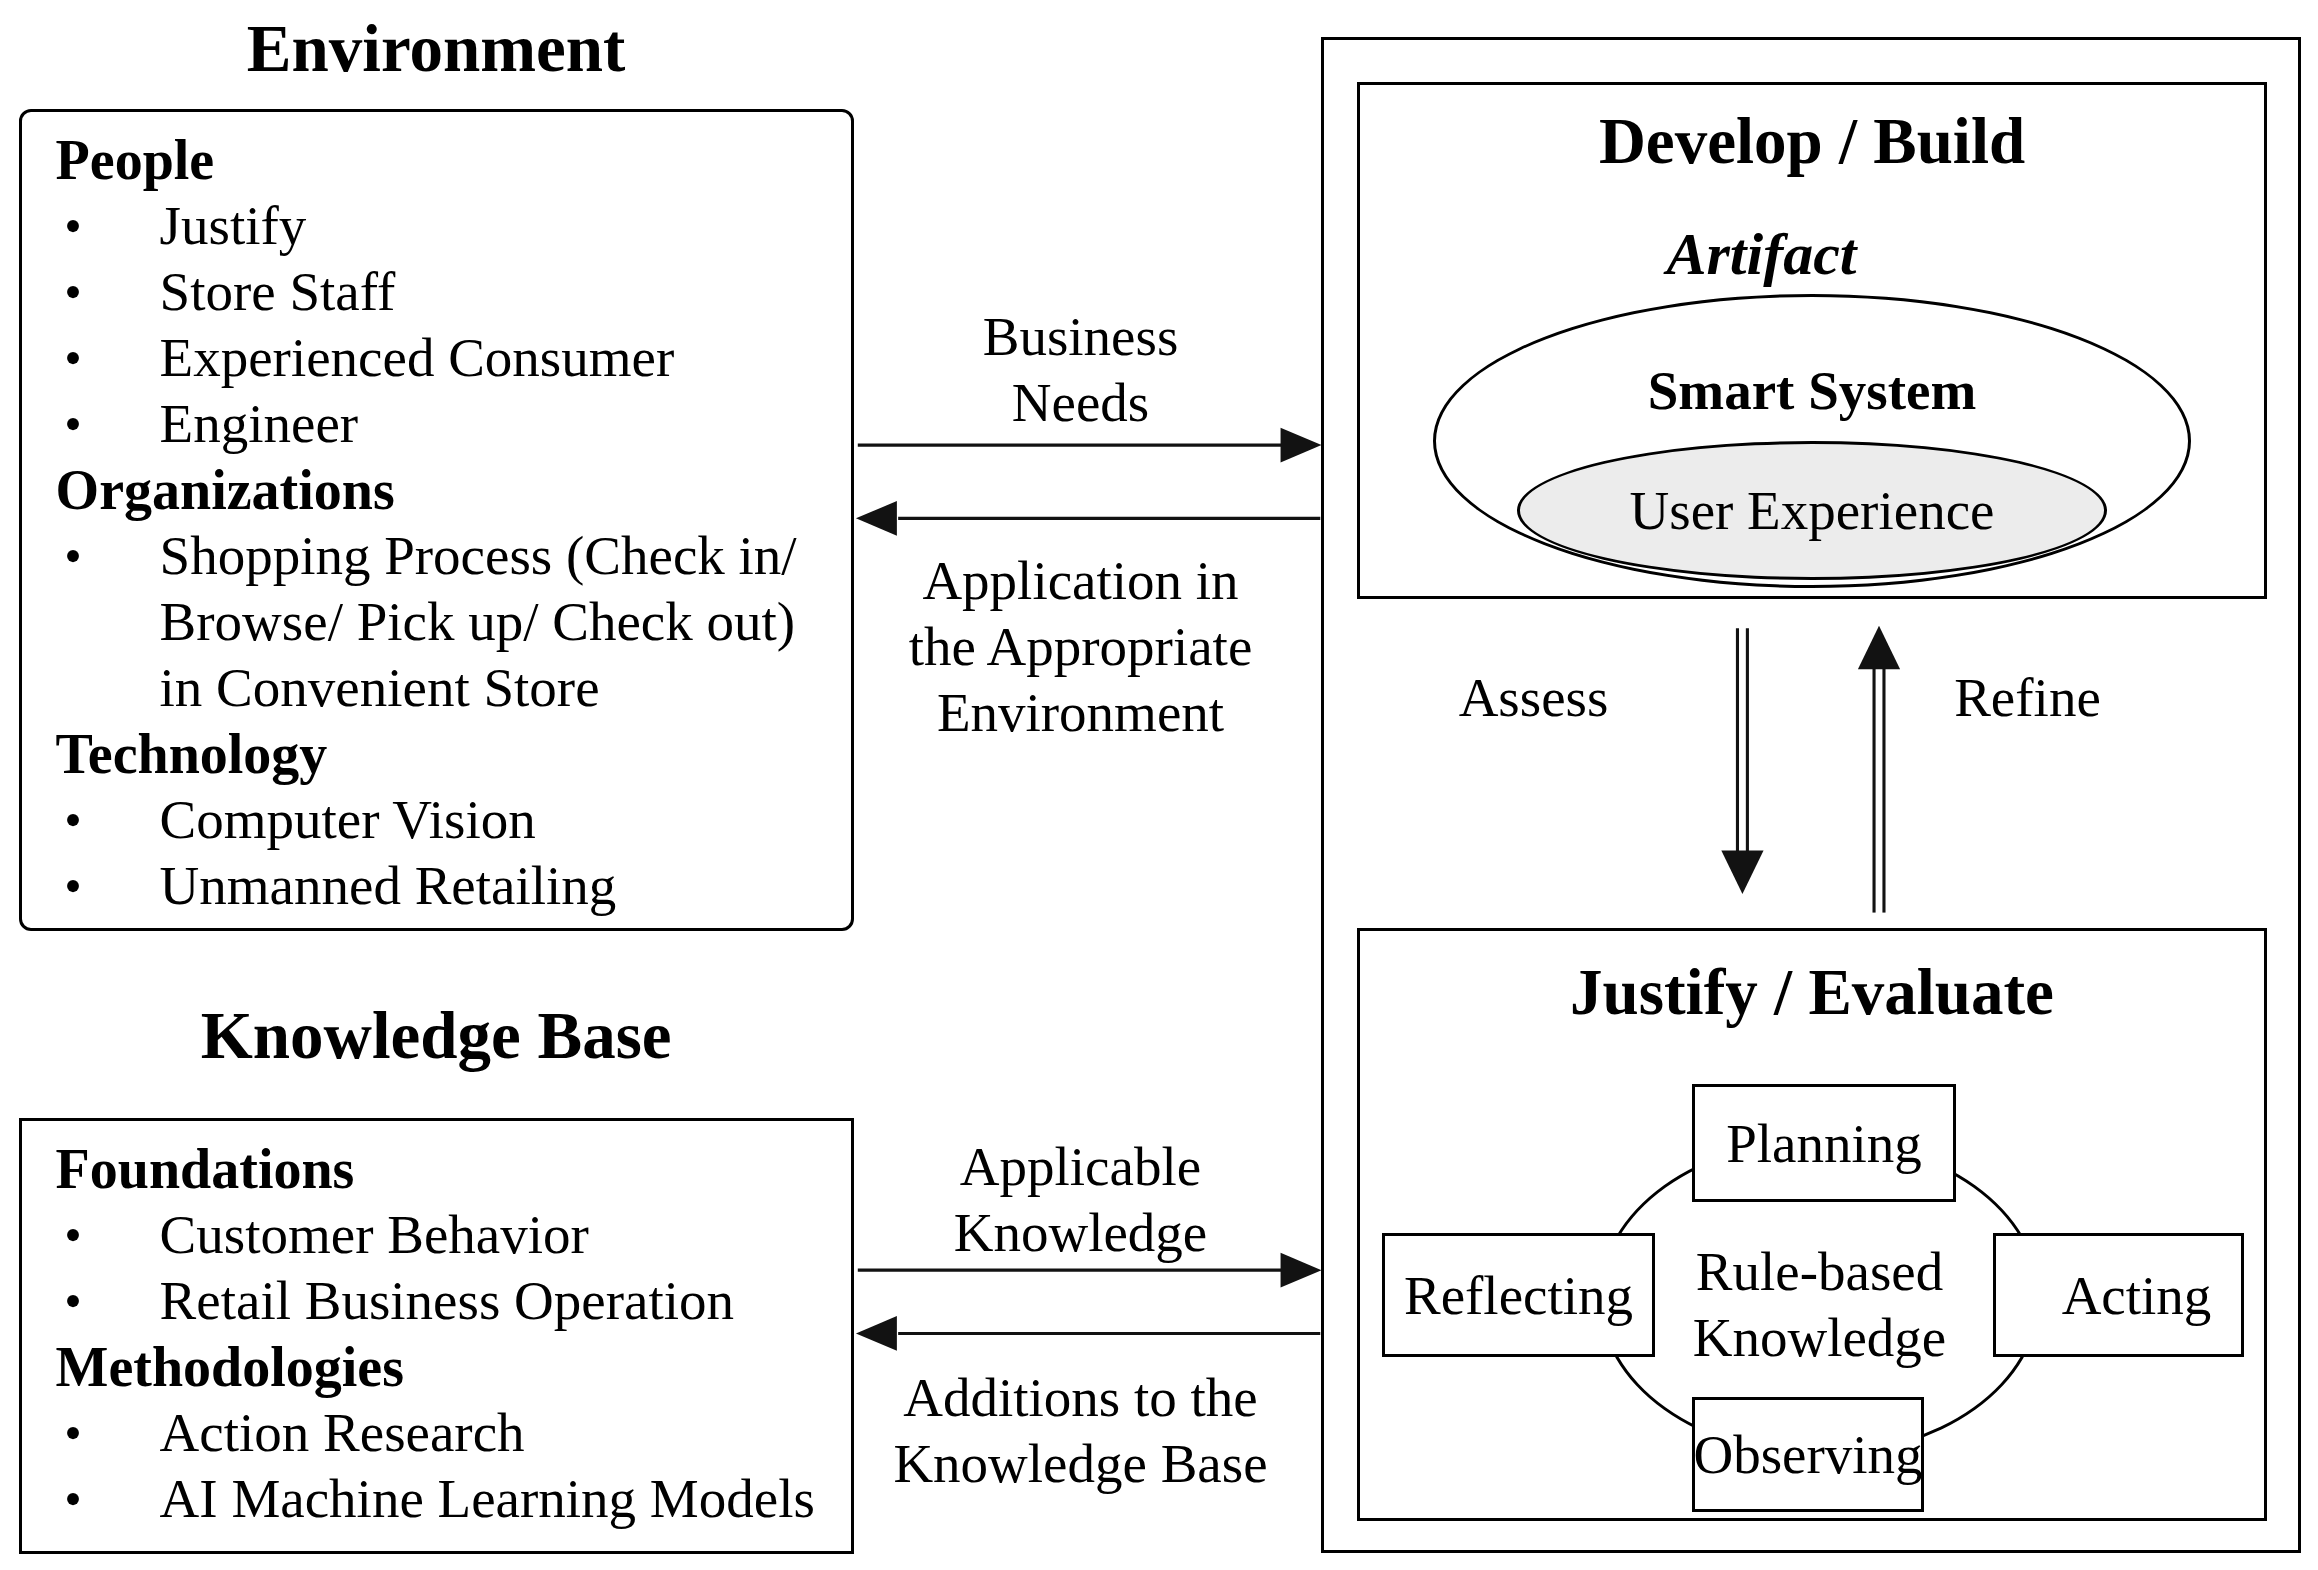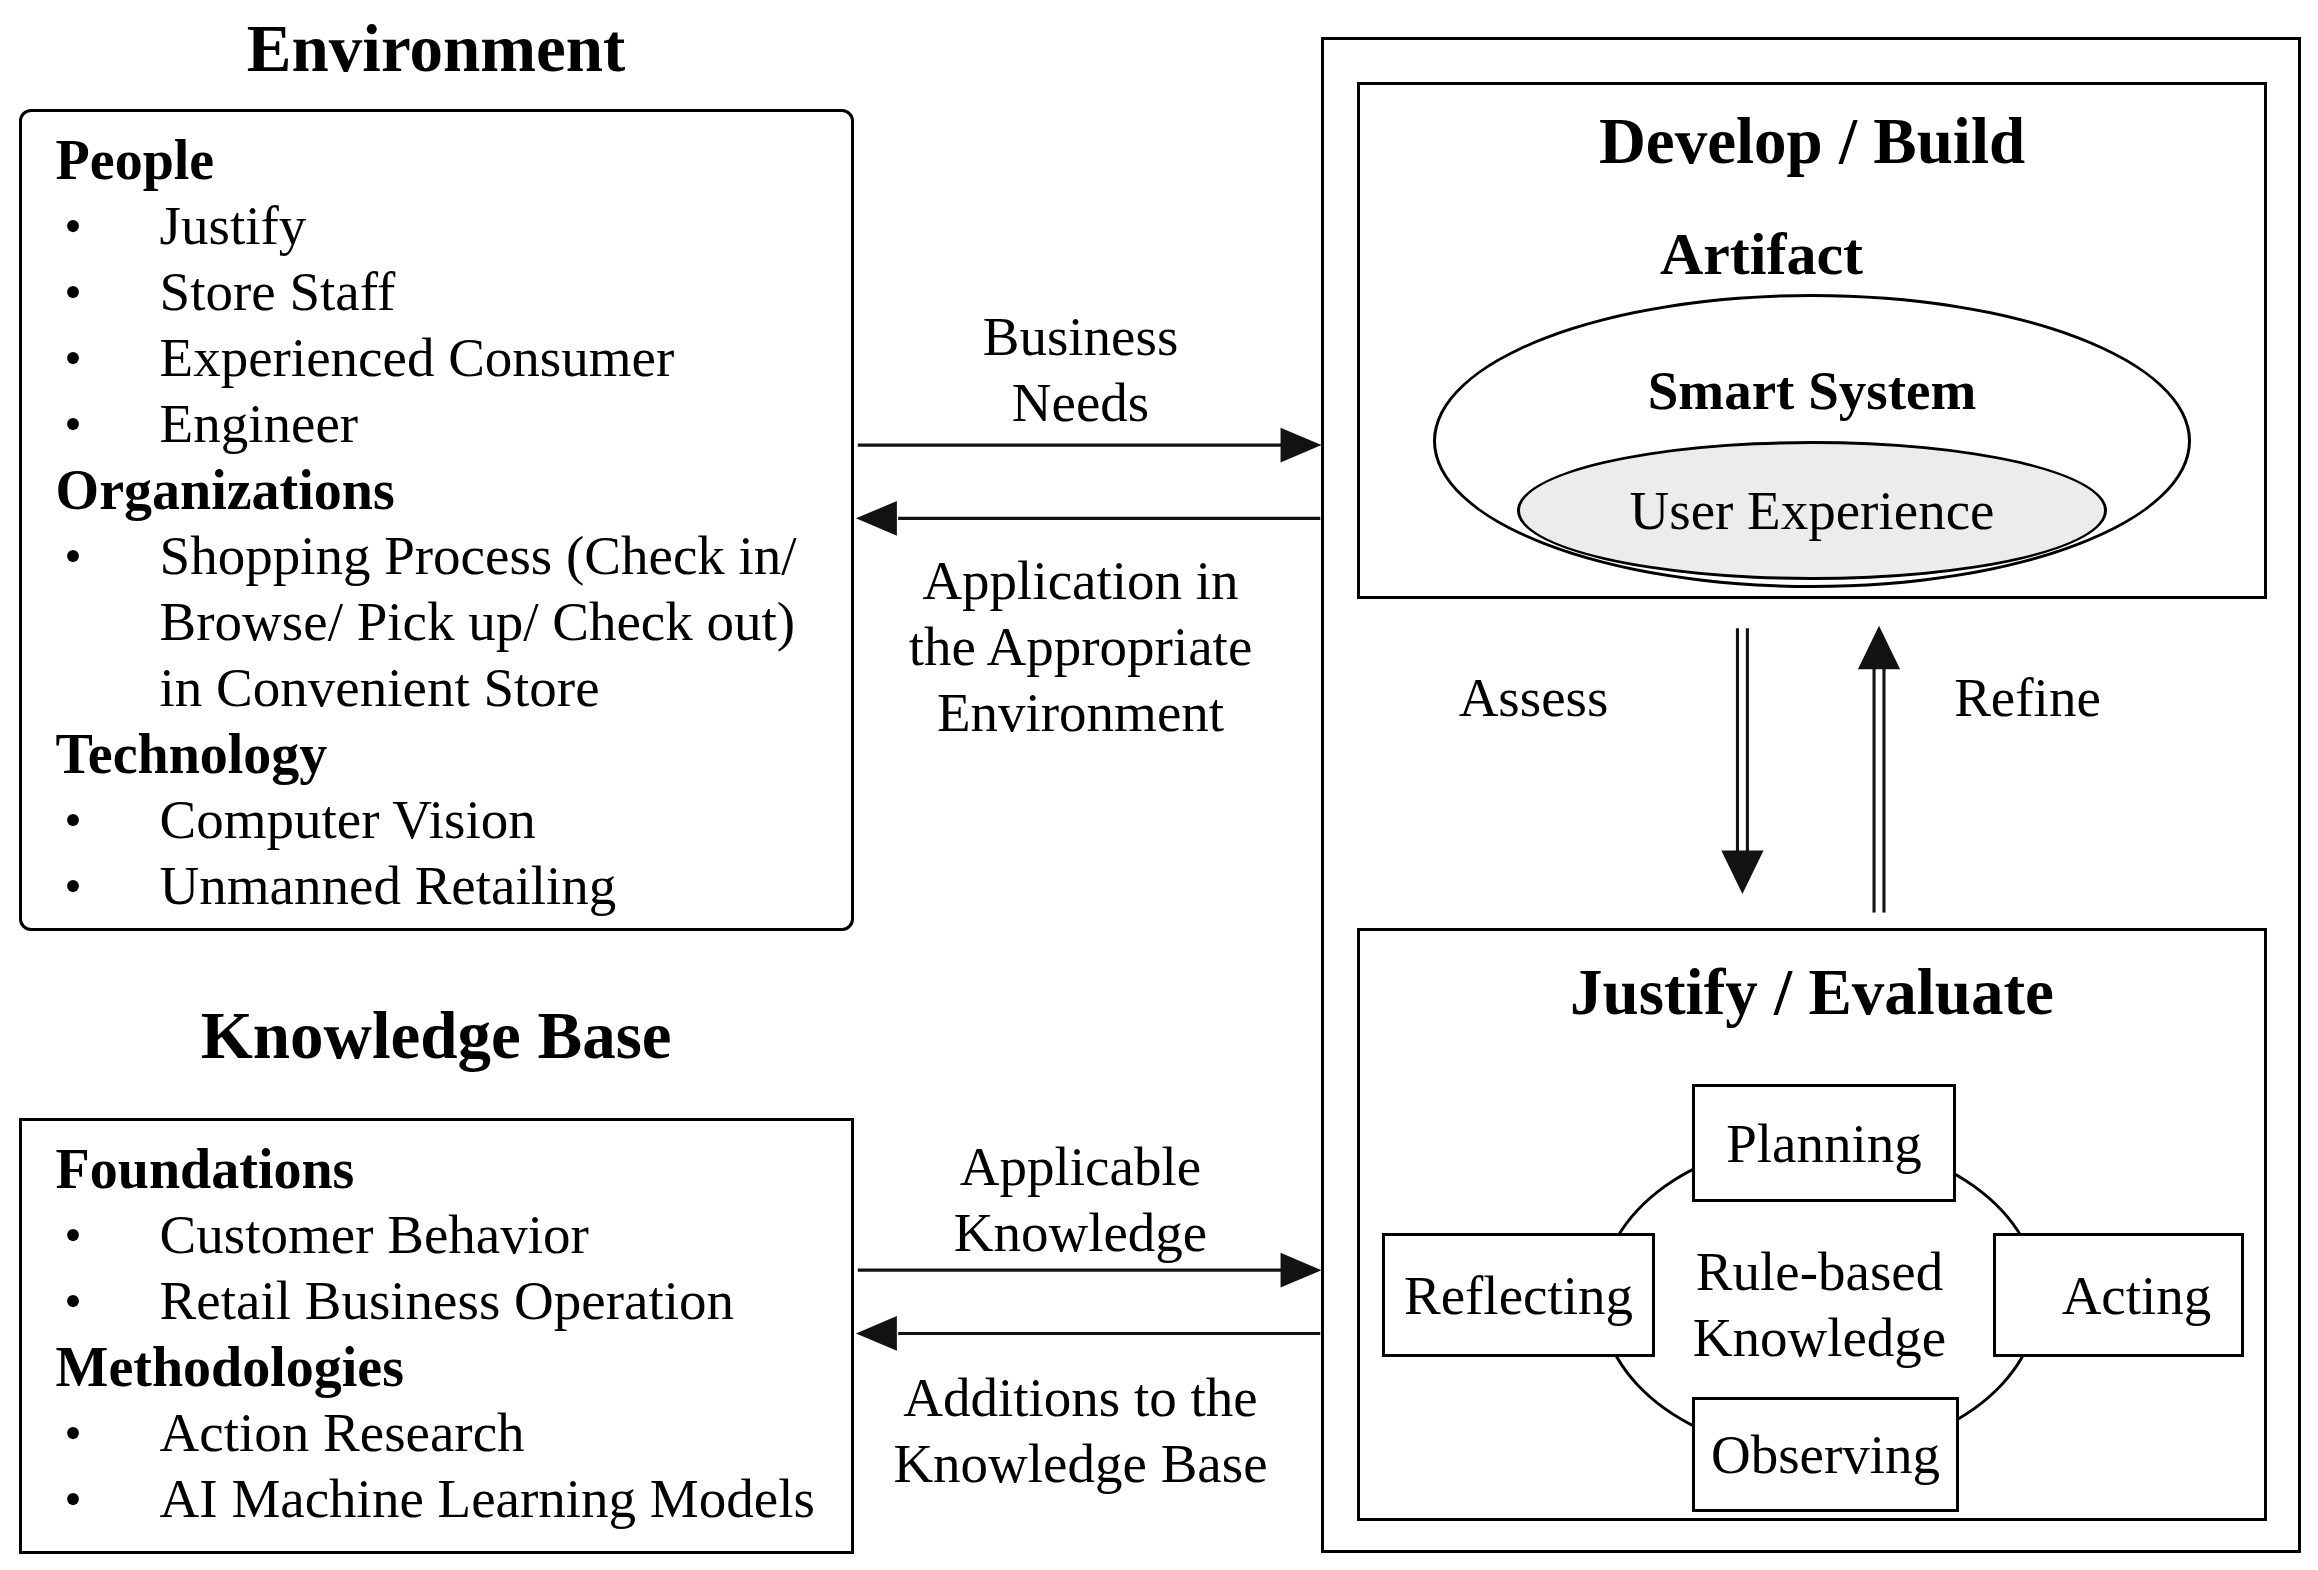--- a/index.html
+++ b/index.html
@@ -136,21 +136,21 @@
 
   <div class="abs center lbl pre" style="left:823px;top:1365px;width:515px;">Additions to the
 Knowledge Base</div>
 
   <div class="box" style="left:1321px;top:37px;width:980px;height:1516px;"></div>
 
   <div class="box" style="left:1357px;top:82px;width:910px;height:517px;"></div>
 
   <div class="abs center panel-title z3" style="left:1357px;top:104px;width:910px;">Develop / Build</div>
 
-  <div class="abs center sub-title z3" style="left:1357px;top:219px;width:809px;">Artifact</div>
+  <div class="abs center sub-title z3" style="left:1357px;top:219px;width:809px;font-style:italic;">Artifact</div>
 
   <div class="ellipse" style="left:1433px;top:294px;width:758px;height:294px;"></div>
 
   <div class="abs center lbl z3" style="left:1433px;top:358px;width:758px;font-weight:bold;">Smart System</div>
 
   <div class="ellipse ux" style="left:1517px;top:441px;width:590px;height:139px;"></div>
 
   <div class="abs center lbl z3" style="left:1517px;top:478px;width:590px;">User Experience</div>
 
   <div class="abs center lbl" style="left:1347px;top:665px;width:373px;">Assess</div>
@@ -168,21 +168,21 @@
   </div>
 
   <div class="step-rect" style="left:1382px;top:1233px;width:273px;height:124px;">
     <span>Reflecting</span>
   </div>
 
   <div class="step-rect" style="left:1993px;top:1233px;width:251px;height:124px;padding-left:36px;">
     <span>Acting</span>
   </div>
 
-  <div class="step-rect" style="left:1692px;top:1397px;width:267px;height:115px;">
+  <div class="step-rect" style="left:1692px;top:1397px;width:232px;height:115px;">
     <span>Observing</span>
   </div>
 
   <div class="abs center lbl pre z3" style="left:1599px;top:1239px;width:441px;">Rule-based
 Knowledge</div>
 
   <svg class="overlay-svg" width="2319" height="1570" viewBox="0 0 3734 2529">
 
     <g>
       <line x1="1381" y1="717" x2="2070" y2="717"></line>

